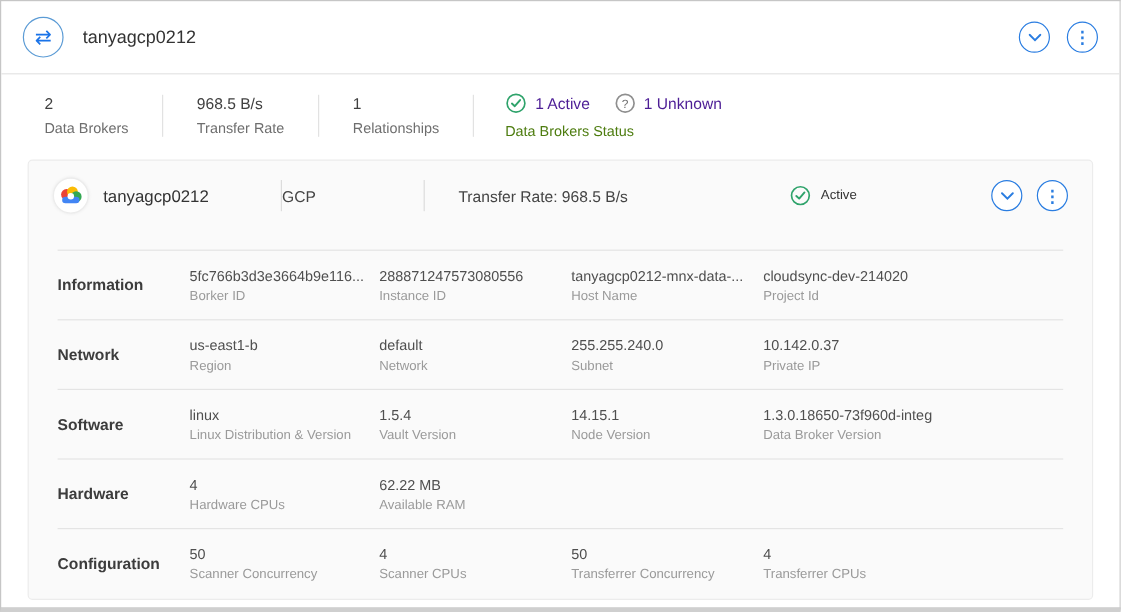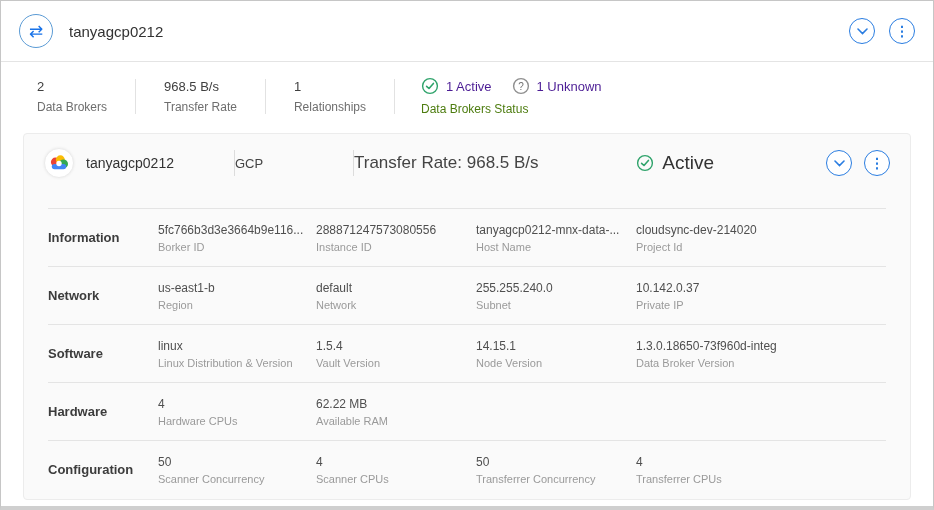--- a/index.html
+++ b/index.html
@@ -57,22 +57,22 @@
   .card-header { display: flex; align-items: center; height: 58px; padding: 0 20px; flex: 0 0 auto; }
   .gcp-badge {
     width: 30px; height: 30px; border-radius: 50%;
     background: #fff; border: 1px solid #ececec;
     display: flex; align-items: center; justify-content: center;
     box-shadow: 0 0 3px rgba(0,0,0,.08);
   }
   .card-name { margin-left: 12px; font-size: 14px; color: #333; width: 148px; }
   .vsep { width: 1px; height: 26px; background: #dcdcdc; }
   .provider { width: 118px; text-align: left; font-size: 13px; color: #444; }
-  .rate { font-size: 17px; color: #444; }
-  .card-status { margin-left: auto; margin-right: 112px; display: flex; align-items: center; gap: 8px; font-size: 19px; color: #333; }
+  .rate { margin-left: 28px; font-size: 13px; color: #444; }
+  .card-status { margin-left: auto; margin-right: 112px; display: flex; align-items: center; gap: 8px; font-size: 11px; color: #333; }
   .card-actions { display: flex; gap: 12px; align-items: center; }
 
   
   .table { padding: 16px 24px; flex: 1 1 auto; }
   .trow {
     display: grid;
     grid-template-columns: 110px 158px 160px 160px 1fr;
     align-items: center;
     min-height: 58px;
     border-top: 1px solid #e4e4e4;

